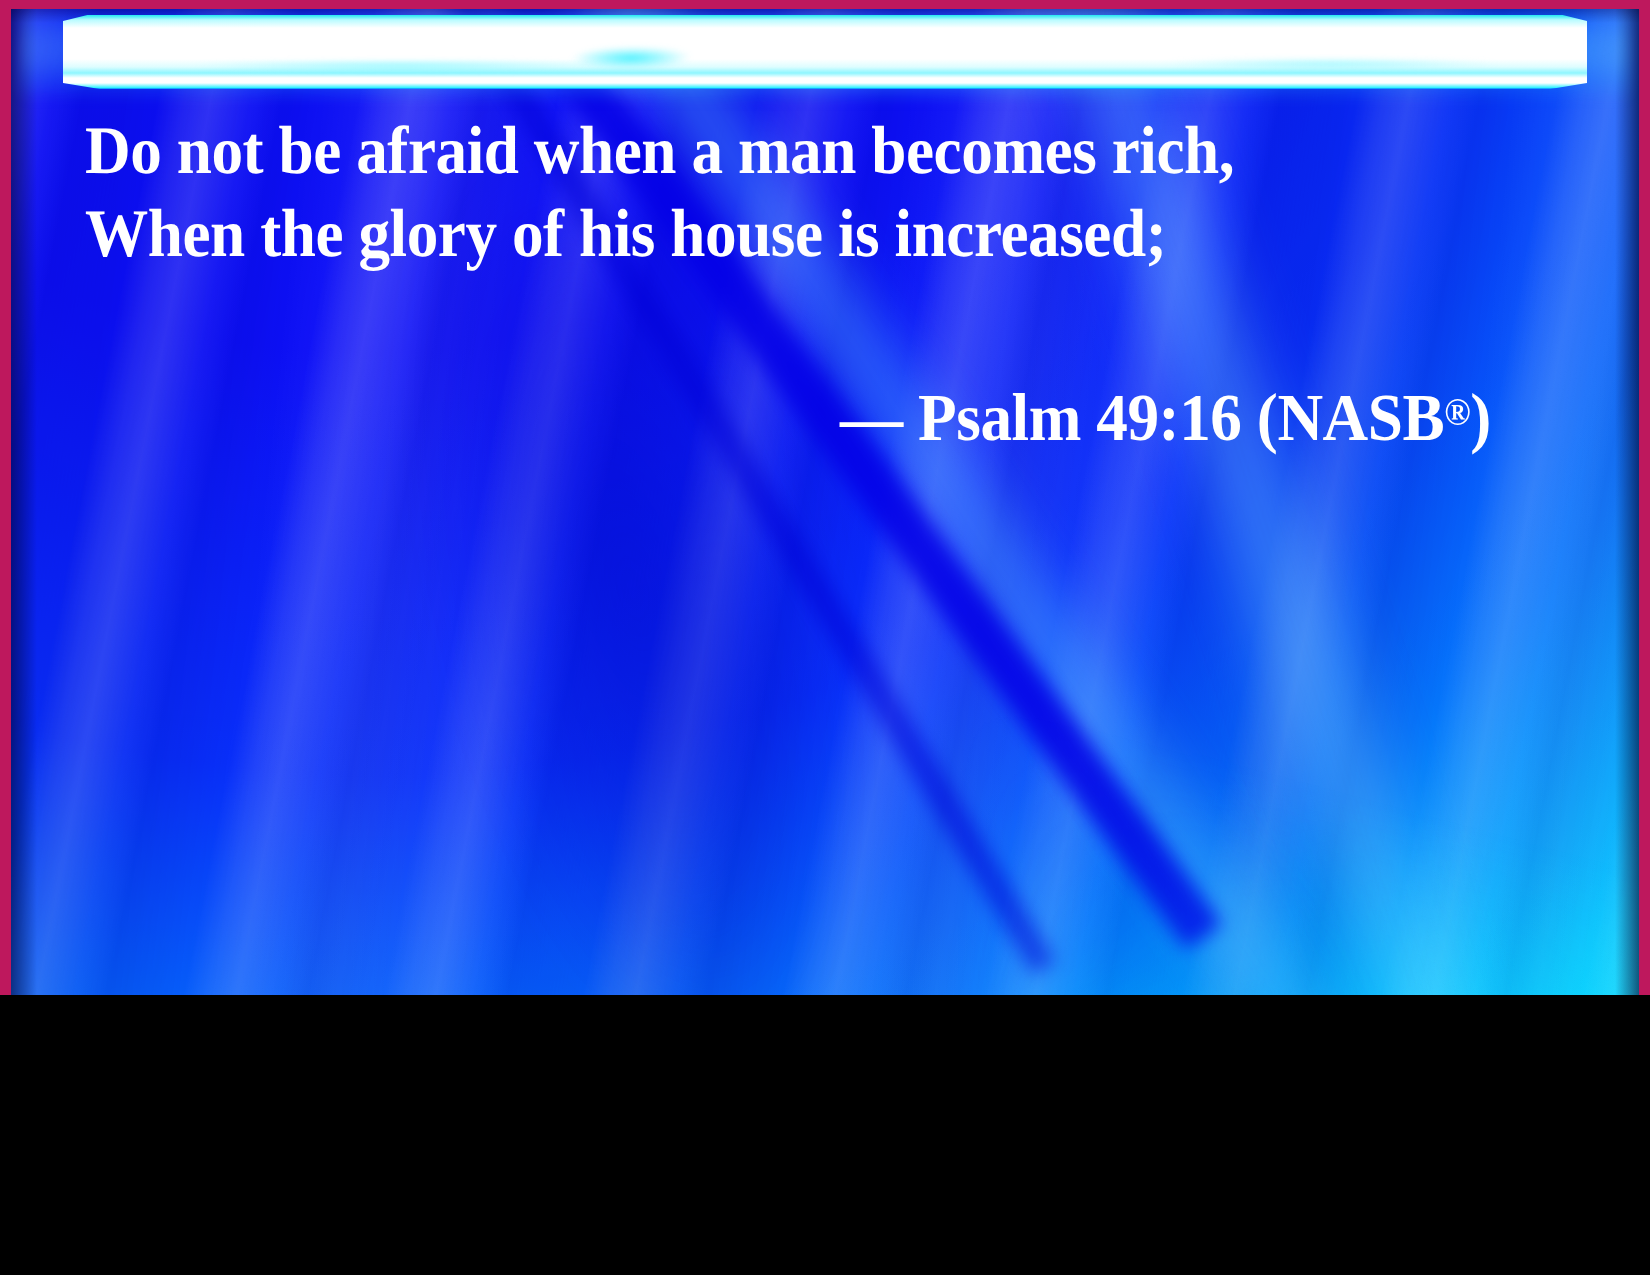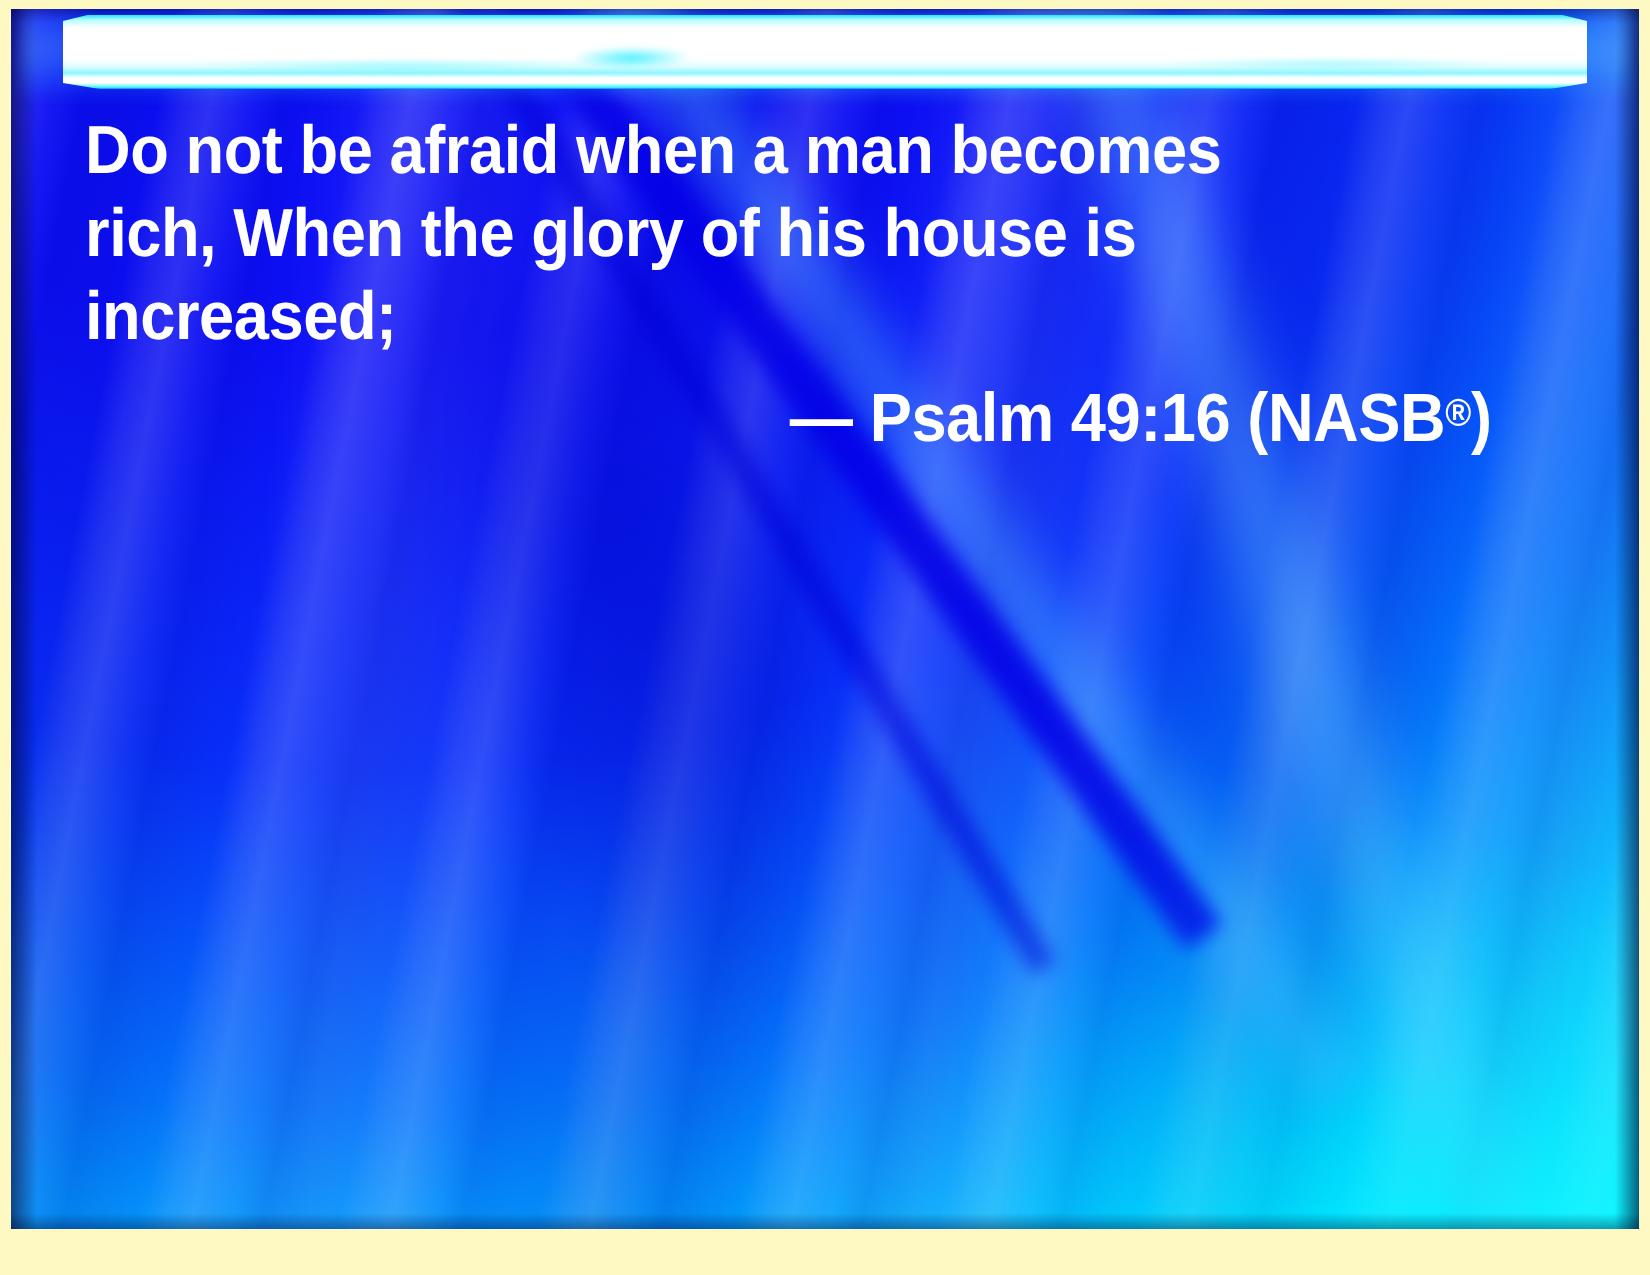--- a/index.html
+++ b/index.html
@@ -4,24 +4,24 @@
 <title>Verse Slide</title>
 <style>
   html, body {
     margin: 0;
     padding: 0;
     background: #000000;
   }
   #slide {
     position: relative;
     width: 1650px;
-    height: 1275px;
-    background: #fef9c3;
+    height: 995px;
+    background: #be185d;
     overflow: hidden;
-    font-family: Liberation Sans, sans-serif;
+    font-family: Liberation Serif, serif;
   }
 
   
   #panel {
     position: absolute;
     left: 11px;
     top: 9px;
     width: 1628px;
     height: 1220px;
     overflow: hidden;

